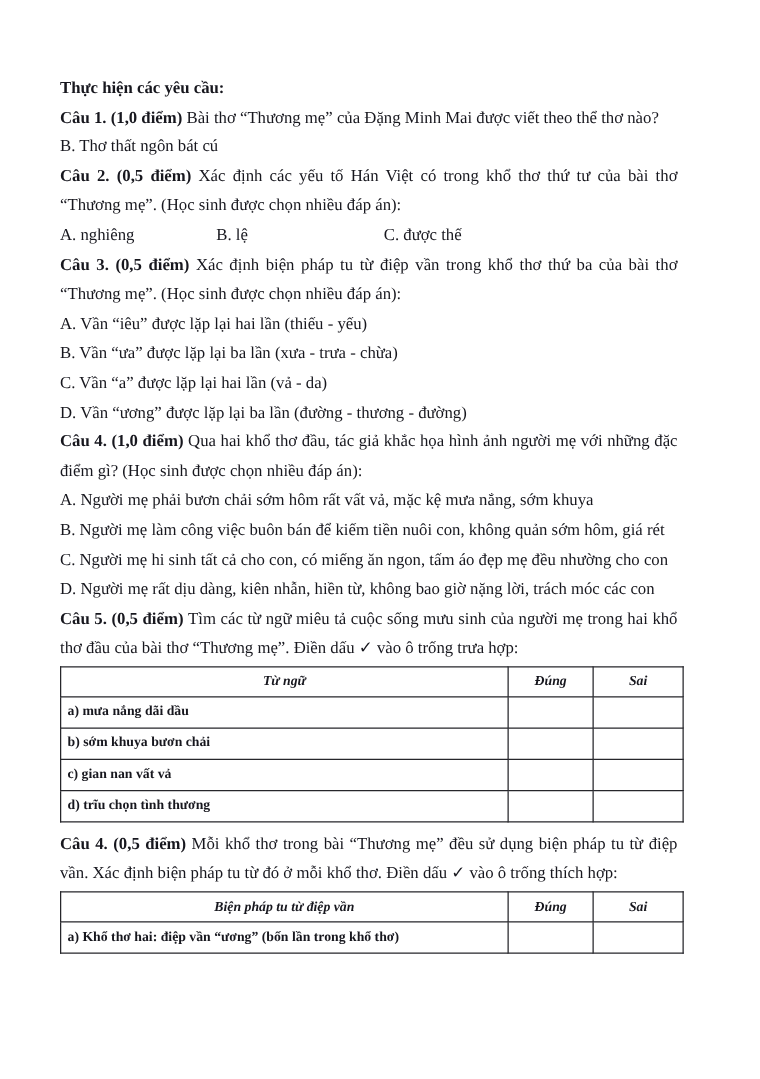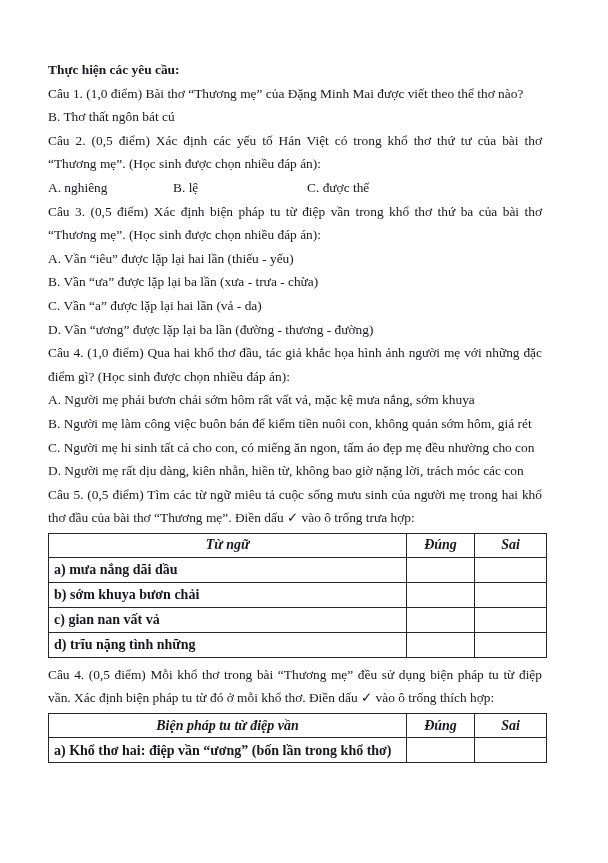--- a/index.html
+++ b/index.html
@@ -18,21 +18,21 @@
   }
   .page {
     box-sizing: border-box;
     width: 590px;
     height: 863px;
     padding: 58px 48px 0 48px;
   }
   p { margin: 0; }
   .title { font-weight: bold; }
   .q { text-align: justify; }
-  .qp { font-weight: normal; }
+  .qp { font-weight: bold; }
   .qp::after { content: " "; }
   .opts-2col {
     display: grid;
     grid-template-columns: 259px 1fr;
   }
   .opts-4col {
     display: grid;
     grid-template-columns: 125px 134px 128px 1fr;
   }
   .optline { text-align: left; }
@@ -41,21 +41,21 @@
     table-layout: fixed;
     width: 498px;
     margin: 3px 0 5px 0;
   }
   table.tf col.c-term { width: 358px; }
   table.tf col.c-dung { width: 68px; }
   table.tf col.c-sai  { width: 72px; }
   table.tf th, table.tf td {
     border: 1.4px solid #26262b;
     padding: 0 5px;
-    font-size: 14px;
+    font-size: 11px;
   }
   table.tf th {
     font-style: italic;
     font-weight: bold;
     text-align: center;
     height: 23px;
     line-height: 22px;
   }
   table.tf td {
     height: 24px;
@@ -119,21 +119,21 @@
       <td>b) sớm khuya bươn chải</td>
       <td class="check"></td>
       <td class="check"></td>
     </tr>
     <tr>
       <td>c) gian nan vất vả</td>
       <td class="check"></td>
       <td class="check"></td>
     </tr>
     <tr>
-      <td>d) trĩu nặng tình những</td>
+      <td>d) trĩu chọn tình thương</td>
       <td class="check"></td>
       <td class="check"></td>
     </tr>
   </tbody>
     </table>
 
   <p class="q"><span class="qp">Câu 4. (0,5 điểm)</span><span>Mỗi khổ thơ trong bài “Thương mẹ” đều sử dụng biện pháp tu từ điệp vần. Xác định biện pháp tu từ đó ở mỗi khổ thơ.  Điền dấu ✓ vào ô trống thích hợp:</span></p>
 
   <table class="tf">
     <colgroup>

